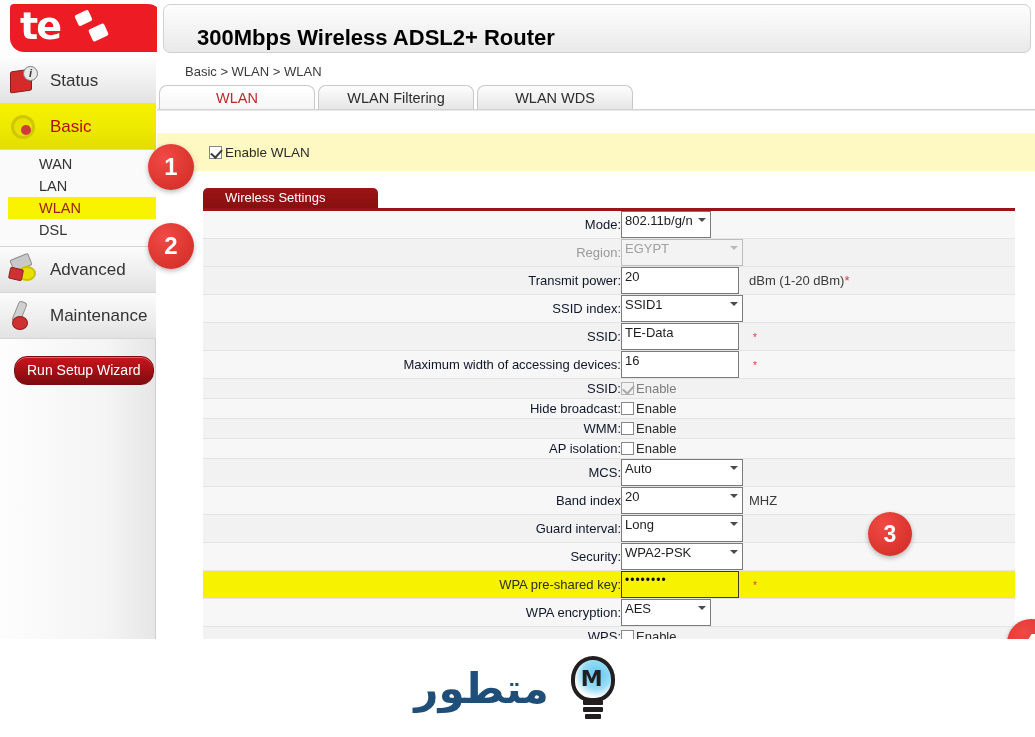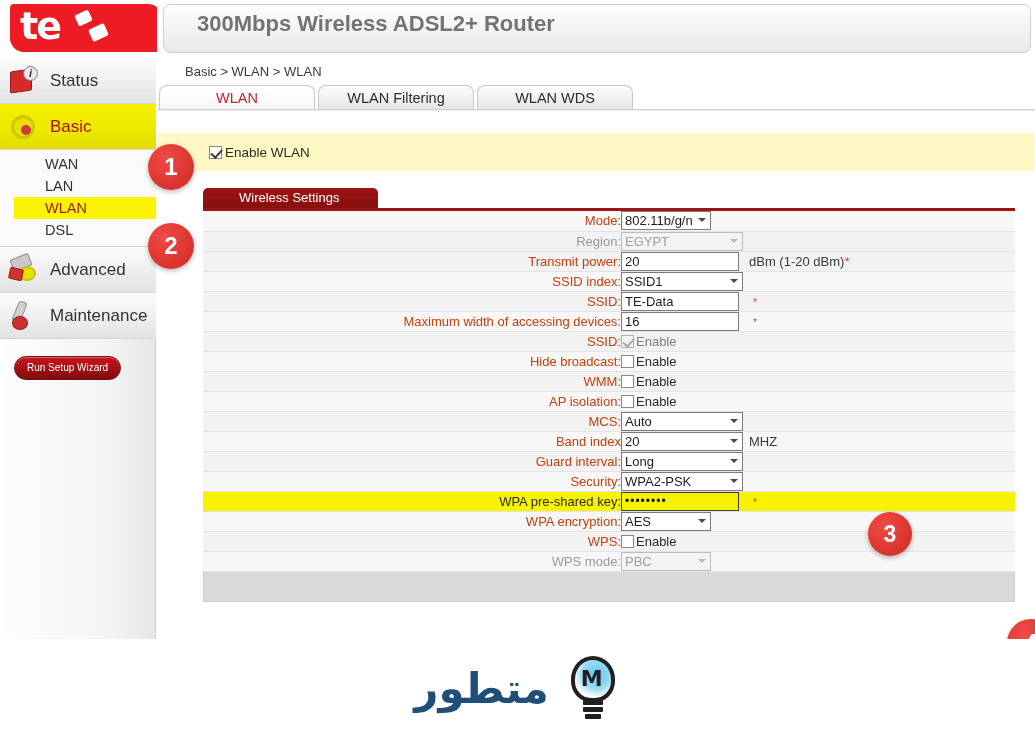--- a/index.html
+++ b/index.html
@@ -45,48 +45,48 @@
     background: linear-gradient(to bottom,#fcfcfc 0%,#f0f0f0 50%,#e2e2e2 100%);
     cursor:pointer;
   }
   .nav-main.active {
     background: linear-gradient(to bottom,#f7f000 0%,#eeea00 50%,#e2dd00 100%);
   }
   .nav-main .label { font-size:17px; color:#333; padding-left:6px; }
   .nav-main.active .label { color:#b01010; }
   .nav-icon { width:38px; height:34px; margin-left:6px; position:relative; flex:0 0 38px; }
 
-  .sub-list { background:#fafafa; border-bottom:1px solid #d6d6d6; padding:3px 0 5px 14px;}
+  .sub-list { background:#fafafa; border-bottom:1px solid #d6d6d6; padding:3px 0 5px 8px;}
   .sub-item {
     height:22px; line-height:22px; font-size:14.5px; color:#333;
     padding-left:31px; cursor:pointer;
   }
   .sub-item.active { background:#f9f300; color:#9c1b1b; }
 
   .wizard-wrap { padding:17px 0 0 14px; }
   .wizard-btn {
     display:inline-block; padding:5px 12px 6px 12px; border-radius:13px;
     background: linear-gradient(to bottom,#c9161c 0%,#a01015 55%,#7d0c10 100%);
-    color:#fff; font-size:10px; border:1px solid #7a0b0f; cursor:pointer;
+    color:#fff; font-size:14px; border:1px solid #7a0b0f; cursor:pointer;
     box-shadow: inset 0 1px 0 rgba(255,255,255,.35);
   }
 
   
   #header-bar {
     position:absolute; left:157px; top:0; width:878px; height:58px;
     background:#ffffff;
   }
   .title-plate {
     position:absolute; left:6px; top:4px; width:868px; height:49px;
     border:1px solid #d0d0d0; border-radius:7px;
     background: linear-gradient(to bottom,#fdfdfd 0%,#f3f3f3 55%,#e9e9e9 100%);
   }
   .title-text {
-    position:absolute; left:40px; top:11px;
-    font-size:22px; color:#737373; font-weight:bold;
+    position:absolute; left:40px; top:25px;
+    font-size:22px; color:#000000; font-weight:bold;
   }
 
   
   #content { position:absolute; left:157px; top:58px; width:878px; height:581px; background:#fff; }
   .breadcrumb { position:absolute; left:7px; top:6px; font-size:13px; color:#3a3a3a;margin-left:21px; }
 
   .tabs { position:absolute; left:2px; top:25px; height:27px; display:flex; align-items:flex-end; }
   .tab {
     height:25px; line-height:24px; padding:0 10px; min-width:156px; text-align:center;
     font-size:14.5px; color:#2d2d2d; border:1px solid #c9c9c9; border-bottom:none;
@@ -115,39 +115,39 @@
   .chk.dim.checked::after { border-color:#a8a8a8; }
   .enable-wlan-row .txt { font-size:13.5px; color:#2b2b2b; margin-left:3px; }
 
   
   .panel { position:absolute; left:46px; top:130px; width:812px; }
   .panel-head { height:20px; position:relative; }
   .panel-tab {
     position:absolute; left:0; top:0; width:175px; height:20px;
     background: linear-gradient(to bottom,#9d1414 0%,#881010 100%);
     border-radius:5px 5px 0 0; color:#fff; font-size:13px;
-    line-height:20px; padding-left:36px;
+    line-height:20px; padding-left:22px;
   }
   .panel-rule { height:3px; background:#9d1414; }
 
   table.form { width:100%; border-collapse:collapse; }
   table.form tr { height:20px; }
   table.form tr.odd  td { background:#f7f7f7; }
   table.form tr.even td { background:#f2f2f2; }
   table.form td { border-bottom:1px solid #e4e4e4; padding:0; vertical-align:middle; }
   td.lab {
     width:418px; text-align:right; padding-right:8px;
-    font-size:13px; color:#c2410c; white-space:nowrap;
+    font-size:13px; color:#0f172a; white-space:nowrap;
   }
   td.lab.dim { color:#9a9a9a; }
   td.val { width:128px; padding:1px 0; }
   td.note { padding-left:4px; font-size:13px; color:#3a3a3a; white-space:nowrap; }
 
   .sel, .txtbox {
-    width:122px; height:19px; font-size:13px; color:#1c1c1c;
+    width:122px; height:27px; font-size:13px; color:#1c1c1c;
     border:1px solid #7b7b7b; background:#fff;
     padding:0 3px; line-height:17px; position:relative;
     font-family:"Liberation Sans", sans-serif; display:block;
   }
   .sel.small { width:90px; }
   .sel .cap { display:inline-block; }
   .sel .arrow {
     position:absolute; right:4px; top:6px; width:0; height:0;
     border-left:4px solid transparent; border-right:4px solid transparent;
     border-top:4px solid #4a4a4a;

